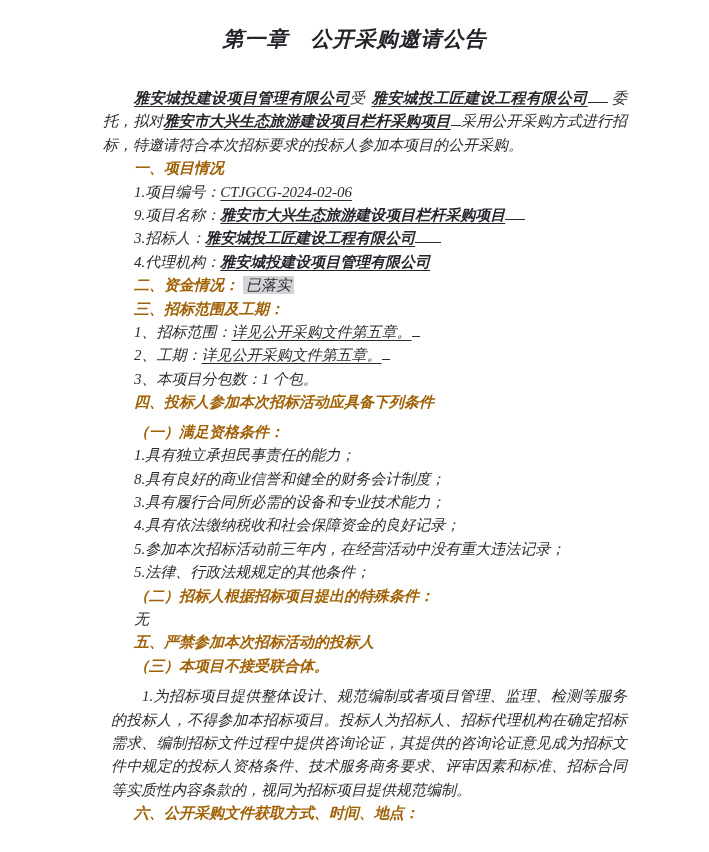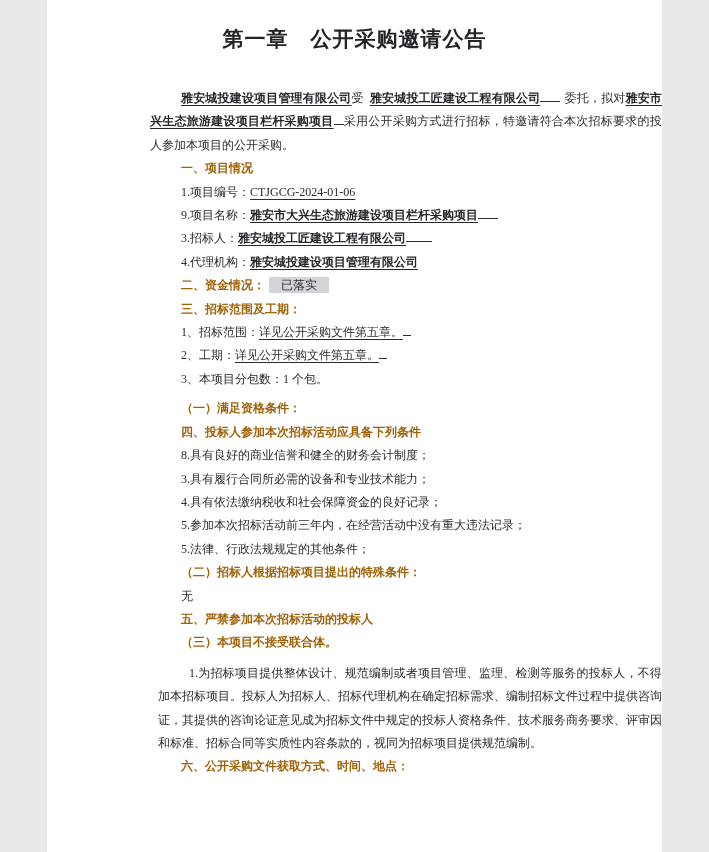--- a/index.html
+++ b/index.html
@@ -3,52 +3,53 @@
 <meta charset="utf-8">
 <style>
   :root {
     --ink: #2b2b31;
     --hl: #d2d4d7;
     --paper: #ffffff;
   }
   * { margin:0; padding:0; box-sizing:border-box; }
   html,body { background:#e9e9e9; }
   .page {
-    width:615px; height:852px;
+    width:709px; height:852px;
     background:var(--paper);
     overflow:hidden;
     font-family:"Liberation Serif","DejaVu Serif",serif;
     color:var(--ink);
     position:relative;
     margin:0 auto;
+    font-style:italic;
   }
   .title {
     padding-top:26px;
     text-align:center;
     font-size:21px;
     line-height:27px;
     font-weight:bold;
     letter-spacing:1px;
     color:#232329;
   }
   .content {
     margin:34px 0 0 103px;
     width:524px;
-    font-size:12px;
+    font-size:15px;
     line-height:23.4px;
   }
   .para {
     text-indent:31px;
     text-align:justify;
   }
   .line { padding-left:31px; }
   .bold { font-weight:bold; color:#a16207; }
   .b { font-weight:bold; color:#26262c; }
   .u { text-decoration:underline; text-underline-offset:3px; }
-  .hl { background:var(--hl); padding:1px 12px; }
+  .hl { background:var(--hl); padding:1px 3px; }
   .uext {
     display:inline-block;
     border-bottom:1px solid var(--ink);
     height:0.95em;
     vertical-align:baseline;
   }
   .w8 { width:8px; } .w10 { width:10px; } .w20 { width:20px; } .w26 { width:26px; }
   .gap { display:inline-block; }
   .g4 { width:4px; } .g6 { width:6px; }
   .mt6 { margin-top:6px; }
@@ -60,42 +61,43 @@
 <div class="page">
 
   <div class="title">第一章　公开采购邀请公告</div>
 
   <div class="content">
 
     <p class="para"><span class="b u">雅安城投建设项目管理有限公司</span><span>受</span><span class="gap g6"></span><span class="b u">雅安城投工匠建设工程有限公司</span><span class="uext w20"></span><span class="gap g4"></span><span>委托，拟对</span><span class="b u">雅安市大兴生态旅游建设项目栏杆采购项目</span><span class="uext w10"></span><span>采用公开采购方式进行招标，特邀请符合本次招标要求的投标人参加本项目的公开采购。</span></p>
 
     <div class="line bold">一、项目情况</div>
 
-    <div class="line"><span>1.项目编号：</span><span class="u">CTJGCG-2024-01-06</span></div>
+    <div class="line"><span>1.项目编号：</span><span class="u">CTJGCG-2024-02-06</span></div>
 
     <div class="line"><span>9.项目名称：</span><span class="b u">雅安市大兴生态旅游建设项目栏杆采购项目</span><span class="uext w20"></span></div>
 
     <div class="line"><span>3.招标人：</span><span class="b u">雅安城投工匠建设工程有限公司</span><span class="uext w26"></span></div>
 
     <div class="line"><span>4.代理机构：</span><span class="b u">雅安城投建设项目管理有限公司</span></div>
 
     <div class="line"><span class="bold">二、资金情况：</span><span class="gap g4"></span><span class="hl">已落实</span></div>
 
     <div class="line bold">三、招标范围及工期：</div>
 
     <div class="line"><span>1、招标范围：</span><span class="u">详见公开采购文件第五章。</span><span class="uext w8"></span></div>
 
     <div class="line"><span>2、工期：</span><span class="u">详见公开采购文件第五章。</span><span class="uext w8"></span></div>
 
     <div class="line"><span>3、本项目分包数：</span><span>1 个包。</span></div>
 
+    <div class="line bold">四、投标人参加本次招标活动应具备下列条件</div>
+
     <div class="line bold mt6">（一）满足资格条件：</div>
 
-    <div class="line bold">四、投标人参加本次招标活动应具备下列条件</div>
-
+    <div class="line">1.具有独立承担民事责任的能力；</div>
     <div class="line">8.具有良好的商业信誉和健全的财务会计制度；</div>
     <div class="line">3.具有履行合同所必需的设备和专业技术能力；</div>
     <div class="line">4.具有依法缴纳税收和社会保障资金的良好记录；</div>
     <div class="line">5.参加本次招标活动前三年内，在经营活动中没有重大违法记录；</div>
     <div class="line">5.法律、行政法规规定的其他条件；</div>
 
     <div class="line bold">（二）招标人根据招标项目提出的特殊条件：</div>
     <div class="line">无</div>
     <div class="line bold">五、严禁参加本次招标活动的投标人</div>
 

